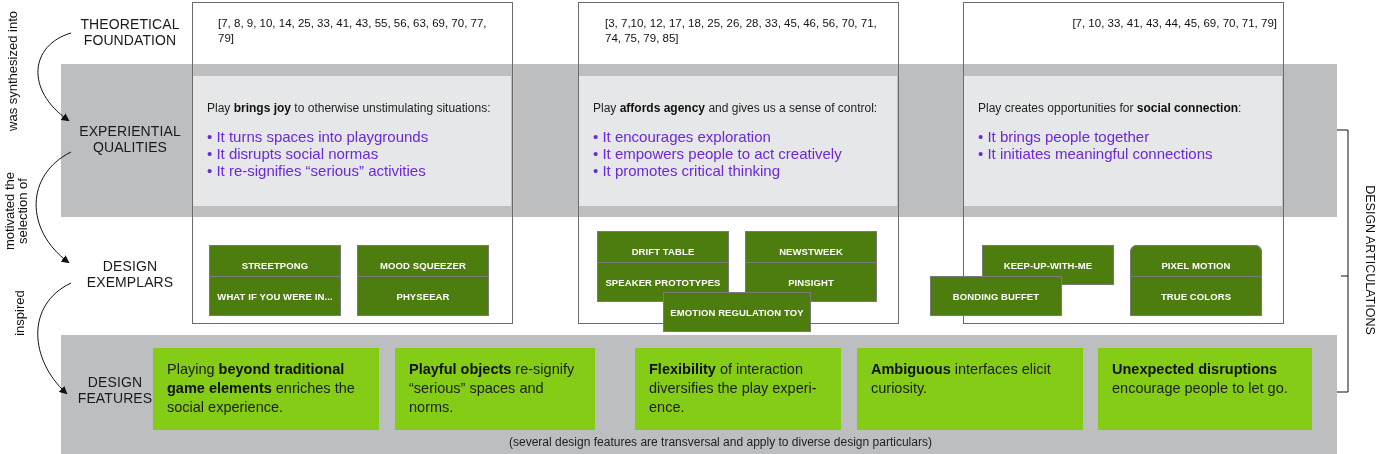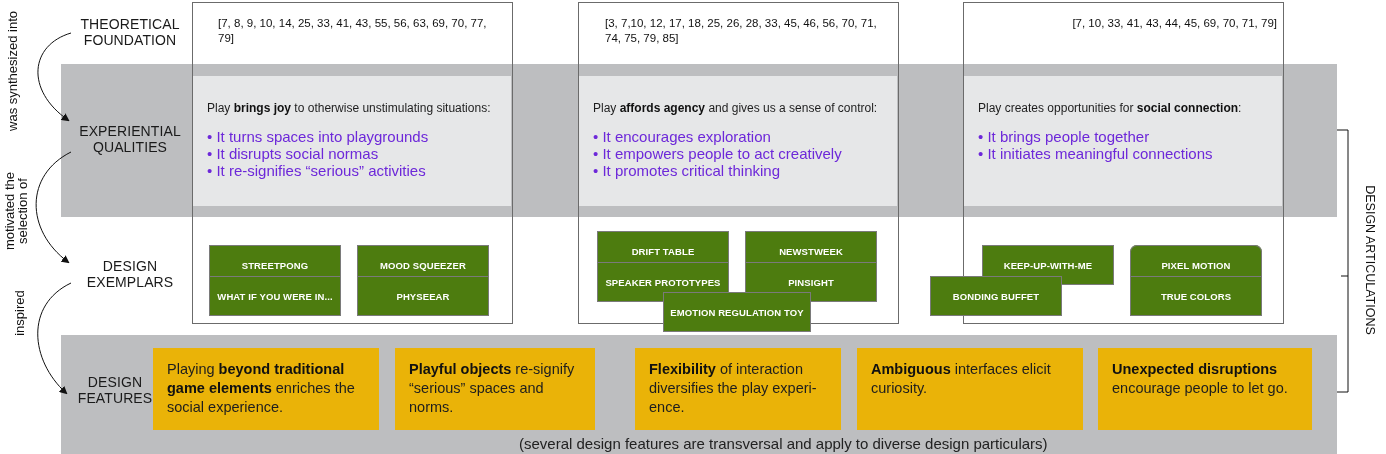--- a/index.html
+++ b/index.html
@@ -10,24 +10,24 @@
   .row-label { position:absolute; text-align:center; font-size:14px; line-height:16px; color:#1a1a1a; letter-spacing:0.1px; }
   .col-box { position:absolute; top:2px; height:322px; border:1px solid #6b6b6b; background:transparent; box-sizing:border-box; }
   .refs { position:absolute; font-size:11.5px; line-height:15px; color:#111; }
   .quality { position:absolute; background:#e6e7e8; box-sizing:border-box; padding:8px 14px; }
   .quality .head { font-size:12px; line-height:18px; color:#1e1e1e; margin:15px 0 11px 0; }
   .quality .head b { font-weight:bold; color:#111; }
   .quality ul { list-style:none; margin:0; padding:0; }
   .quality li { font-size:15px; line-height:17px; color:#6d28d9; }
   .quality li::before { content:"• "; }
   .tag { position:absolute; height:40px; width:132px; background:#4d7c0f; color:#fff; font-size:9.5px; font-weight:bold; display:flex; align-items:center; justify-content:center; letter-spacing:0.1px; box-shadow:0 0 0 1px #7a7a7a inset; }
-  .feature { position:absolute; top:348px; height:82px; background:#eab308; box-sizing:border-box; padding:12px 14px; font-size:14.5px; line-height:19px; color:#1e1e1e; }
+  .feature { position:absolute; top:348px; height:82px; background:#84cc16; box-sizing:border-box; padding:12px 14px; font-size:14.5px; line-height:19px; color:#1e1e1e; }
   .feature b { color:#111; }
   .vlabel { position:absolute; font-size:13px; line-height:14px; text-align:center; white-space:nowrap; transform-origin:center center; transform:rotate(-90deg); color:#111; }
-  .note { position:absolute; font-size:15px; color:#222;margin-left:10px; }
+  .note { position:absolute; font-size:12px; color:#222; }
   svg { position:absolute; left:0; top:0; }
 </style>
 </head>
 <body>
 
 <div class="band" style="left:61px; top:64px; width:1276px; height:153px;"></div>
 <div class="band" style="left:61px; top:335px; width:1276px; height:119px;"></div>
 
 <div class="quality" style="left:193px; top:76px; width:318px; height:130px;">
   <div class="head"><span>Play </span><b>brings joy</b><span> to otherwise unstimulating situations:</span></div>

